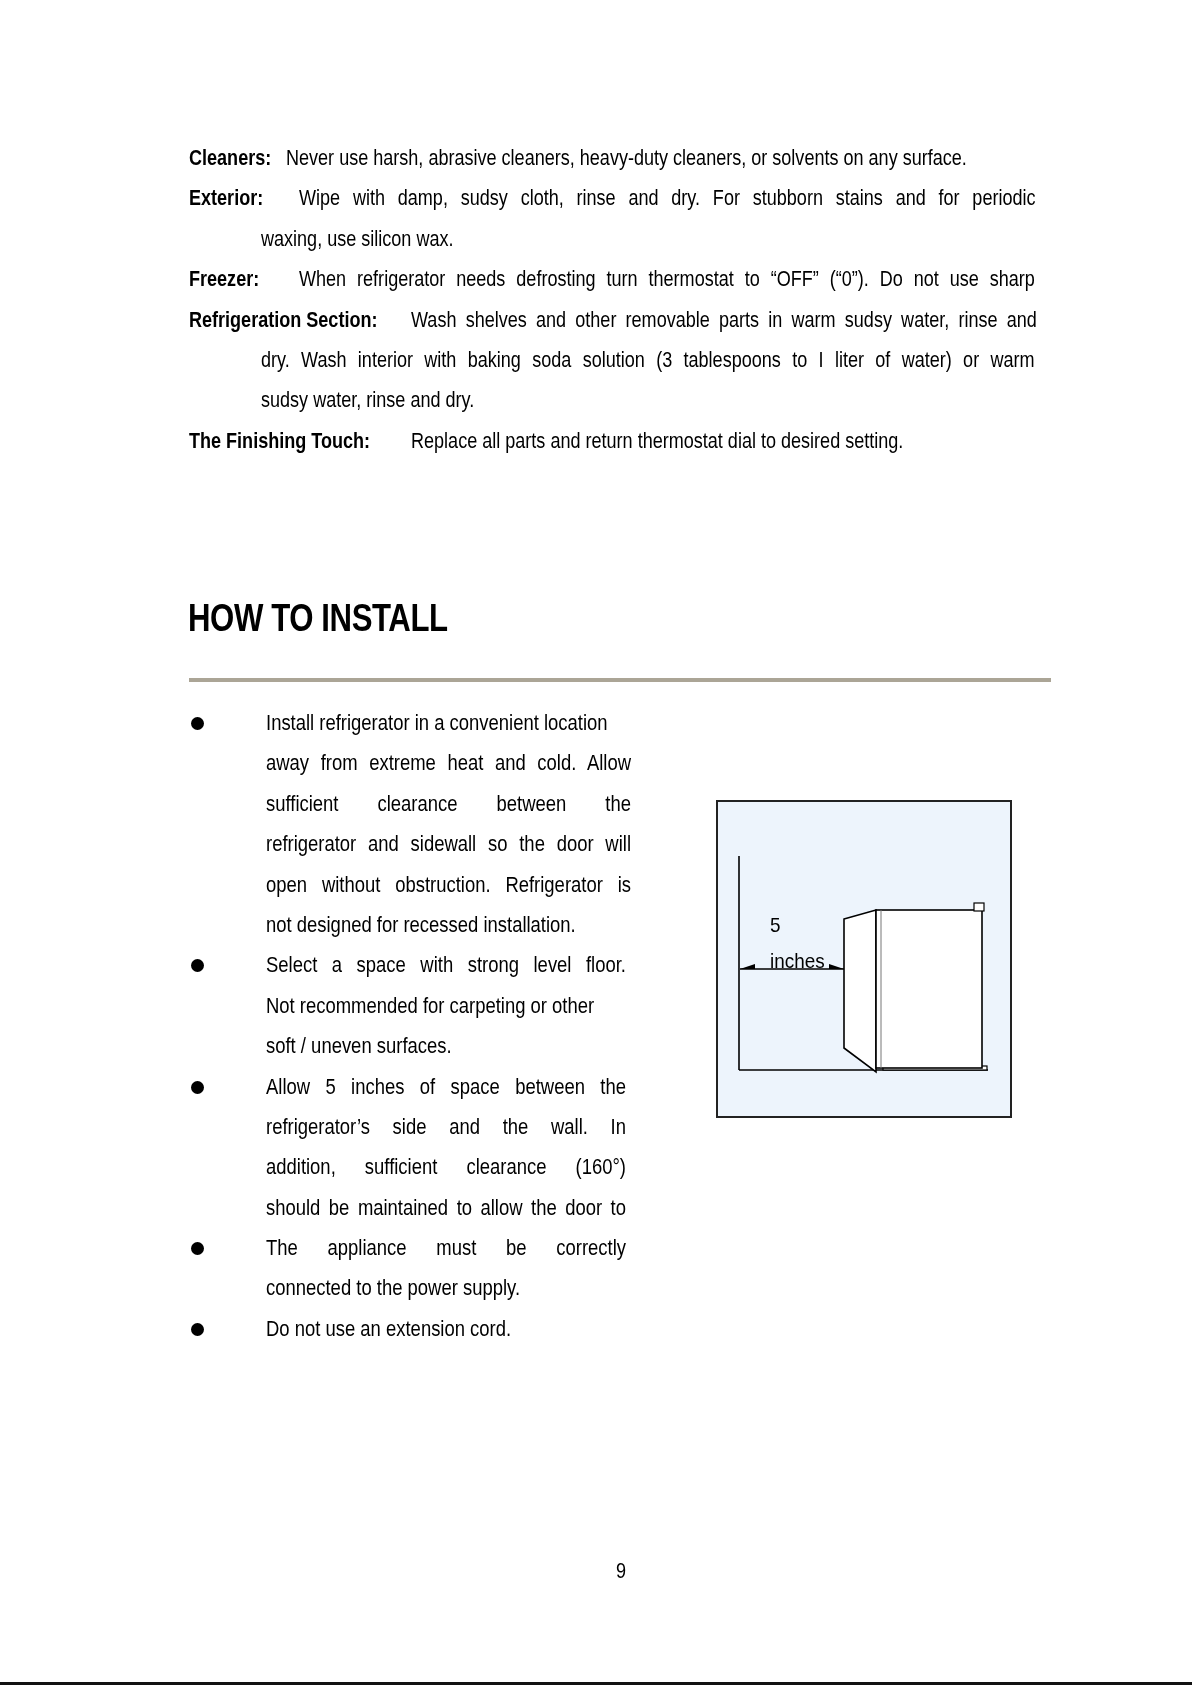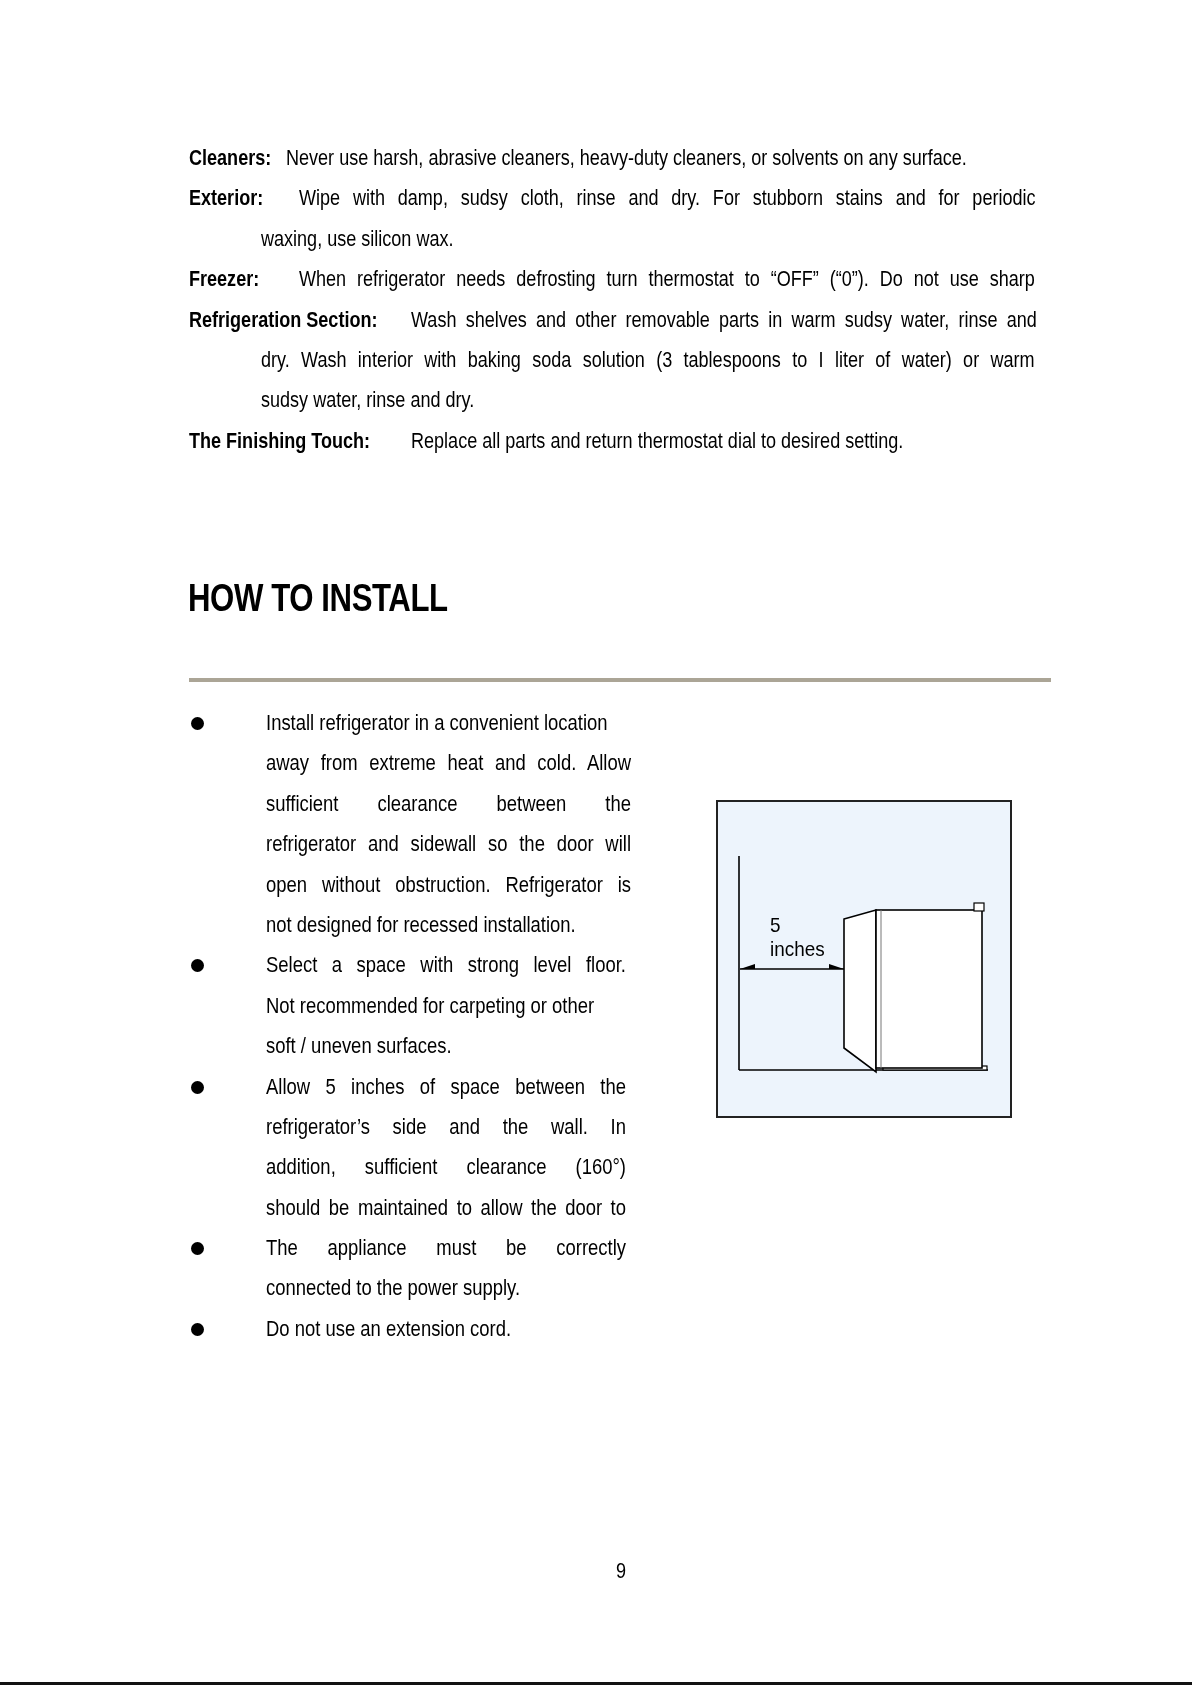--- a/index.html
+++ b/index.html
@@ -10,21 +10,21 @@
   
   .narrow { display: inline-block; transform: scaleX(0.82); transform-origin: left top; white-space: nowrap; }
 
   .care { position: absolute; left: 189px; top: 138px; width: 862px; font-size: 22px; line-height: 40.4px; }
   .care-entry { position: relative; }
   .care-line { height: 40.4px; position: relative; }
   .care-term { font-weight: bold; position: absolute; left: 0; top: 0; }
   .care-first { position: absolute; top: 0; }
   .care-cont { position: absolute; left: 72px; top: 0; }
 
-  .heading { position: absolute; left: 188px; top: 577px; font-size: 38px; font-weight: bold; letter-spacing: -0.5px; }
+  .heading { position: absolute; left: 188px; top: 597px; font-size: 38px; font-weight: bold; letter-spacing: -0.5px; }
   .rule { position: absolute; left: 189px; top: 678px; width: 862px; height: 4px; background: #aba596; }
 
   .bullets { position: absolute; left: 189px; top: 703px; width: 420px; font-size: 22.5px; line-height: 40.4px; }
   .bullet-item { position: relative; }
   .bullet-dot { position: absolute; left: 2px; top: 14px; width: 13px; height: 13px; border-radius: 50%; background: #000; }
   .bullet-line { height: 40.4px; margin-left: 77px; position: relative; white-space: nowrap; }
   .bullet-line span { display: inline-block; transform: scaleX(0.82); transform-origin: left top; }
 
   .figure { position: absolute; left: 716px; top: 800px; width: 296px; height: 318px;
             background: #edf4fc; border: 2px solid #222; box-sizing: border-box; }
@@ -131,19 +131,19 @@
     <rect x="158" y="108" width="106" height="158" fill="#fff" stroke="#000" stroke-width="1.6"></rect>
     <line x1="163" y1="108" x2="163" y2="266" stroke="#777" stroke-width="1"></line>
 
     <rect x="256" y="101" width="10" height="8" fill="#fff" stroke="#000" stroke-width="1.2"></rect>
 
     <line x1="22" y1="167" x2="126" y2="167" stroke="#000" stroke-width="1.6"></line>
     <polygon points="22,167 37,162 37,167" fill="#000"></polygon>
     <polygon points="126,167 111,162 111,167" fill="#000"></polygon>
   </svg>
   <div class="fig-label" style="left:52px; top:112px;"><span class="narrow" style="transform:scaleX(0.9)">5</span></div>
-  <div class="fig-label" style="left:52px; top:136px;"><span class="narrow" style="transform:scaleX(0.9)">inches</span></div>
+  <div class="fig-label" style="left:52px; top:148px;"><span class="narrow" style="transform:scaleX(0.9)">inches</span></div>
 </div>
 
 <div class="page-number">
   <span class="narrow">9</span>
 </div>
 <div class="page-bottom-line"></div>
 
 </body></html>

